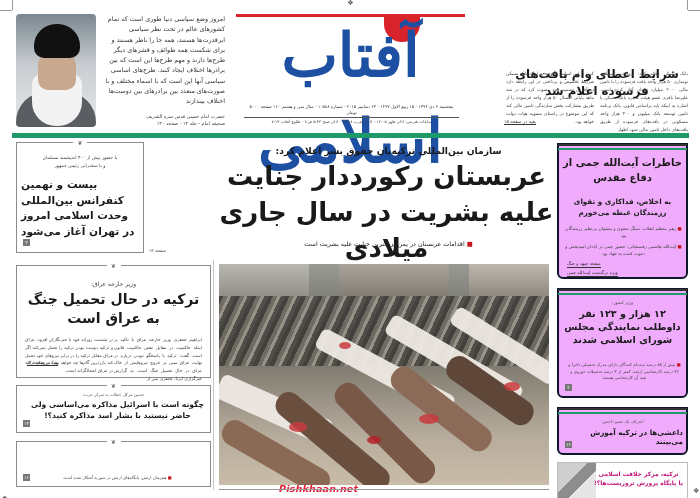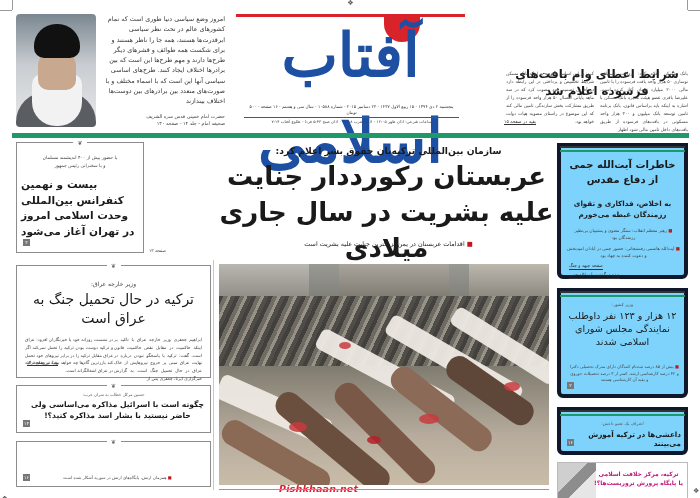--- a/index.html
+++ b/index.html
@@ -39,21 +39,21 @@
   .box-ornament { position:absolute; top:-4px; left:50%; transform:translateX(-50%); width: 14px; height: 7px; background:#fff; color:#666; font-size:6px; line-height:7px; text-align:center; }
   .page-badge { position:absolute; width: 7px; height: 7px; background:#777; color:#fff; font-size: 4.5px; line-height:7px; text-align:center; }
 
   .box-conf { left: 16px; top: 142px; width: 128px; height: 111px; }
   .conf-kicker { position:absolute; left:4px; right:4px; top:11px; font-size:4.6px; line-height:7.5px; text-align:center; color:#444; }
   .conf-title { position:absolute; left:4px; right:4px; top:34px; font-size:10.6px; line-height:15.5px; font-weight:bold; text-align:left; color:#1a1a1a; }
   .conf-page { left: 149px; top: 248px; font-size: 4.3px; color:#444; }
 
   .box-turkey { left: 16px; top: 265px; width: 195px; height: 113px; }
   .turkey-kicker { position:absolute; left:4px; right:4px; top:14px; font-size:6px; text-align:center; color:#444; }
-  .turkey-title { position:absolute; left:4px; right:4px; top:24px; font-size:14px; line-height:19px; font-weight:normal; text-align:center; color:#1a1a1a; }
+  .turkey-title { position:absolute; left:4px; right:4px; top:24px; font-size:14px; line-height:19px; font-weight:bold; text-align:center; color:#1a1a1a; }
   .turkey-col { position:absolute; top:70px; width: 88px; font-size:4.4px; line-height:7.8px; color:#444; text-align:justify; }
   .turkey-more { position:absolute; left:10px; bottom:11px; font-size:4.4px; color:#333; border-bottom:0.6px solid #333; }
 
   .box-israel { left: 16px; top: 385px; width: 195px; height: 48px; }
   .israel-kicker { position:absolute; left:4px; right:4px; top:6px; font-size:4.2px; text-align:center; color:#555; }
   .israel-title { position:absolute; left:14px; right:6px; top:13px; font-size:7.6px; line-height:11px; font-weight:bold; text-align:center; color:#1a1a1a; }
 
   .box-jaish { left: 16px; top: 441px; width: 195px; height: 46px; }
   .jaish-title { position:absolute; left:14px; right:6px; top:9px; font-size:7.6px; line-height:11px; font-weight:bold; text-align:center; color:#1a1a1a; }
   .jaish-sub { position:absolute; left:14px; right:6px; top:33px; font-size:4.2px; text-align:center; color:#444; }
@@ -72,33 +72,33 @@
   .ph-building { position:absolute; top:0; height: 34px; background: linear-gradient(180deg,#b9b7b1,#8f8d86); }
   .ph-rubble { position:absolute; left:0; right:0; top: 32px; height: 70px;
     background: repeating-linear-gradient(115deg, #3e3c38 0 4px, #6f6b63 4px 8px, #9b968b 8px 11px, #4d4a45 11px 15px); opacity:0.9; }
   .ph-body { position:absolute; height: 26px; border-radius: 12px; transform-origin: left center; }
   .ph-shroud { position:absolute; background:#eee9e3; border-radius: 6px; transform-origin: left center; opacity: 0.95; }
   .ph-blood { position:absolute; background:#c83a3e; border-radius: 50%; opacity: 0.85; }
   .watermark { left: 279px; top: 483px; font-size: 9.5px; font-weight:bold; font-style: italic; color:#e0223a; direction: ltr; letter-spacing: 0.2px; }
   .photo-rule { left: 219px; top: 489px; width: 330px; height: 1px; background:#999; }
 
   
-  .rbox { border: 4px solid #0f172a; border-radius: 0 0 6px 6px; background:#7dd3fc; }
+  .rbox { border: 2px solid #0f172a; border-radius: 0 0 6px 6px; background:#f0abfc; }
   .rbox-topbar { position:absolute; left:-1px; right:-1px; top:-1px; height: 6px; border-top: 2px solid #333; border-bottom: 2px solid #1e9a6a; }
 
   .rbox-memoir { left: 557px; top: 143px; width: 131px; height: 136px; }
   .memoir-title { position:absolute; left:3px; right:3px; top:10px; font-size:10px; line-height:15px; font-weight:bold; text-align:center; color:#1a1a1a; }
   .memoir-sub { position:absolute; left:3px; right:3px; top:51px; font-size:7.2px; line-height:11px; font-weight:bold; text-align:center; color:#222; }
   .memoir-bullet { position:absolute; left:6px; right:4px; font-size:4.4px; line-height:7px; text-align:center; color:#444; }
   .memoir-bullet .bullet { color:#c4161c; }
   .memoir-more { position:absolute; left:8px; font-size:4.4px; line-height:7px; color:#333; border-bottom:0.6px solid #333; }
 
   .rbox-election { left: 557px; top: 288px; width: 131px; height: 110px; }
   .elec-kicker { position:absolute; left:3px; right:3px; top:10px; font-size:4.4px; text-align:center; color:#555; }
-  .elec-title { position:absolute; left:3px; right:3px; top:17px; font-size:9.6px; line-height:13px; font-weight:normal; text-align:center; color:#1a1a1a; }
+  .elec-title { position:absolute; left:3px; right:3px; top:17px; font-size:9.6px; line-height:13px; font-weight:bold; text-align:center; color:#1a1a1a; }
   .elec-body { position:absolute; left:8px; right:4px; top:72px; font-size:4.2px; line-height:6.5px; text-align:center; color:#444; }
   .elec-body .bullet { color:#c4161c; }
 
   .rbox-daesh { left: 557px; top: 407px; width: 131px; height: 48px; }
   .daesh-kicker { position:absolute; left:3px; right:3px; top:10px; font-size:4.2px; text-align:center; color:#555; }
   .daesh-title { position:absolute; left:3px; right:3px; top:19px; font-size:7.2px; font-weight:bold; text-align:right; color:#1a1a1a; }
 
   .rbox-ad { left: 557px; top: 462px; width: 131px; height: 36px; border: 1px solid #bbb; border-bottom: none; background:#fff; }
   .ad-ribbon { position:absolute; left:0; top:0; width: 38px; height: 36px; background: linear-gradient(135deg,#cfcfcf 0 40%, #8d8d8d 40% 62%, #e6e6e6 62%); }
   .ad-text { position:absolute; left:36px; right:4px; top:6px; font-size:6px; line-height:9px; font-weight:bold; text-align:center; color:#c0147a; }

